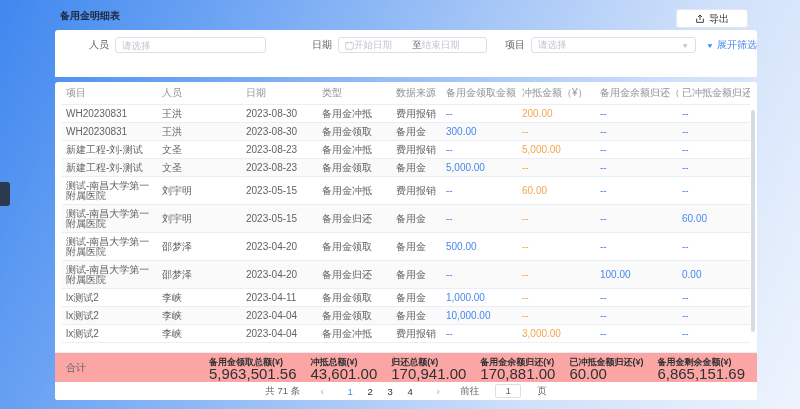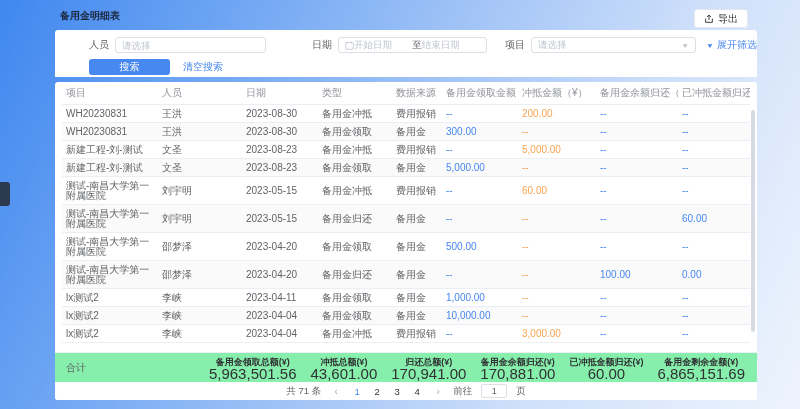--- a/index.html
+++ b/index.html
@@ -5,21 +5,21 @@
   * { margin:0; padding:0; box-sizing:border-box; }
   html,body { width:800px; height:409px; overflow:hidden; }
   body {
     font-family:"Liberation Sans","DejaVu Sans",sans-serif;
     position:relative;
     background:linear-gradient(115deg,#3f87ef 0%,#6ba3f3 22%,#9dc1f6 46%,#cfe0fa 72%,#eef4fd 100%);
   }
   
   .page-title { position:absolute; left:60px; top:9px; font-size:10px; font-weight:700; color:#1d2940; }
   .export-btn { position:absolute; right:52px; top:9px; height:19px; background:#fff; border:1px solid #e4e7ed;
-    border-radius:3px; font-size:10px; color:#303133; display:flex; align-items:center; gap:4px; padding:0 9px; cursor:pointer; }
+    border-radius:3px; font-size:10px; color:#303133; display:flex; align-items:center; gap:4px; padding:0 18px; cursor:pointer; }
   
   .filter-card { position:absolute; left:55px; top:30px; width:702px; height:47px; background:#fff; border-radius:3px 3px 0 0; }
   .filter-row { display:flex; align-items:center; padding:7px 0 0 34px; font-size:10px; color:#606266; white-space:nowrap; }
   .f-label { flex:none; }
   .f-input { margin-left:6px; width:152px; height:16px; border:1px solid #dcdfe6; border-radius:3px;
     font-size:9.5px; color:#606266; padding:0 6px; outline:none; font-family:inherit; }
   .f-input::placeholder { color:#bfc5ce; }
   .date-label { margin-left:46px; }
   .date-range { margin-left:6px; width:150px; height:16px; border:1px solid #dcdfe6; border-radius:3px;
     display:flex; align-items:center; padding:0 6px; color:#bfc5ce; font-size:9.5px; }
@@ -41,29 +41,29 @@
   table { margin:0 7px; width:688px; table-layout:fixed; border-collapse:collapse; font-size:10px; }
   th { color:#909399; font-weight:400; text-align:left; padding:6px 4px; line-height:10px;
     border-bottom:1px solid #ebeef5; white-space:nowrap; overflow:hidden; }
   td { color:#606266; padding:4px 4px 3px 4px; line-height:10px; border-bottom:1px solid #ebeef5; word-break:break-all; }
   tbody tr:nth-child(even) td { background:#fafafa; }
   .amt-blue { color:#4787f0; }
   .amt-orange { color:#f5a450; }
   .body-clip { position:absolute; left:0; right:0; top:23px; bottom:48px; overflow:hidden; }
   .scrollbar-thumb { position:absolute; right:2px; top:28px; width:4px; height:222px; background:#d6dae2; border-radius:2px; }
   
-  .summary-bar { position:absolute; left:0; right:0; bottom:18px; height:30px; background:#86efac;
+  .summary-bar { position:absolute; left:0; right:0; bottom:18px; height:30px; background:#fca5a5;
     border-top:1px solid #ebeef5; display:flex; align-items:center; padding:0 12px 0 11px; }
   .sum-total { font-size:10px; color:#606266; }
-  .sum-items { display:flex; margin-left:auto; gap:14px;text-align:center; }
+  .sum-items { display:flex; margin-left:auto; gap:14px; }
   .sum-label { font-size:9px; font-weight:700; color:#303133; line-height:11px; white-space:nowrap; }
   .sum-value { font-size:15px; color:#303133; line-height:11px; white-space:nowrap; }
   
   .pagination { position:absolute; left:0; right:0; bottom:0; height:18px; background:#fff;
-    display:flex; align-items:center; justify-content:center; gap:9px; font-size:9.5px; color:#606266; }
+    display:flex; align-items:center; justify-content:center; gap:16px; font-size:9.5px; color:#606266; }
   .pg-arrow { border:none; background:transparent; color:#a8abb2; font-size:10px; width:12px; padding:0; cursor:pointer; }
   .page-list { display:flex; gap:8px; }
   .page-btn { border:none; background:transparent; color:#303133; font-size:9.5px; min-width:12px; padding:0; cursor:pointer; }
   .page-btn.active { color:#4787f0; }
   .goto-input { width:26px; height:14px; border:1px solid #dcdfe6; border-radius:2px; text-align:center;
     font-size:9px; color:#606266; padding:0; outline:none; font-family:inherit; }
   
   .side-handle { position:absolute; left:0; top:182px; width:10px; height:24px; background:#2c3a50; border-radius:0 3px 3px 0; cursor:pointer; }
   svg { display:block; }
 </style>
@@ -99,24 +99,20 @@
     </div>
     <span class="f-label proj-label">项目</span>
     <div class="f-select">
       <span>请选择</span>
       <span class="chev">▼</span>
     </div>
     <span class="expand-link">
       <span class="chev">▼</span>
       <span>展开筛选</span>
     </span>
-  </div>
-  <div class="action-row">
-    <button class="search-btn">搜索</button>
-    <span class="clear-link">清空搜索</span>
   </div>
 </div>
 
 <div class="table-card">
   <table>
     <colgroup>
         <col style="width:96px">
         <col style="width:84px">
         <col style="width:76px">
         <col style="width:74px">

